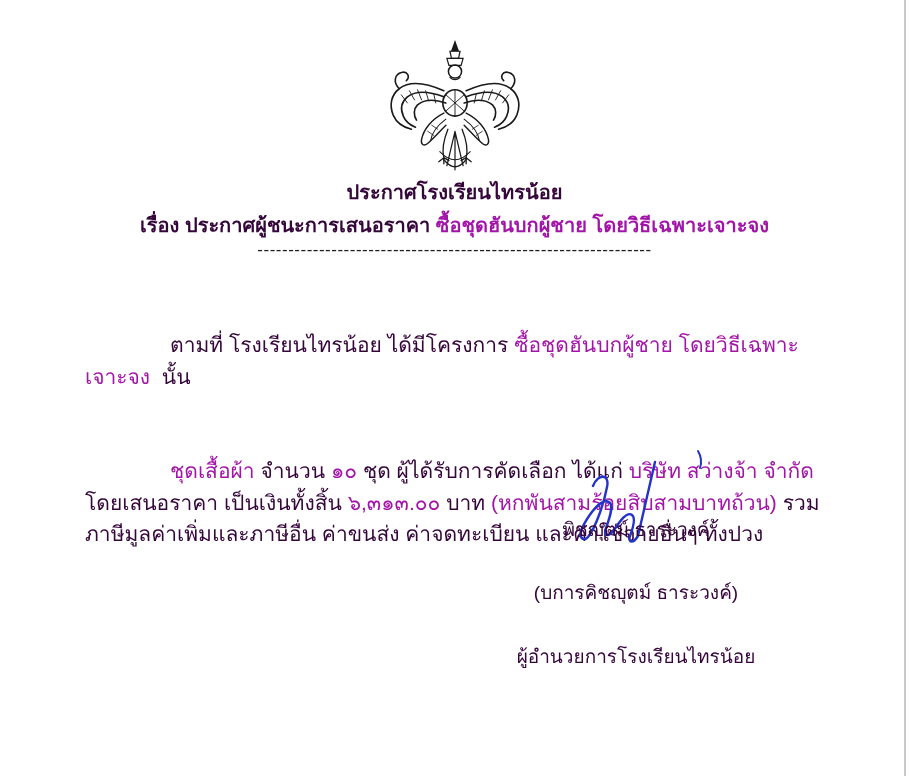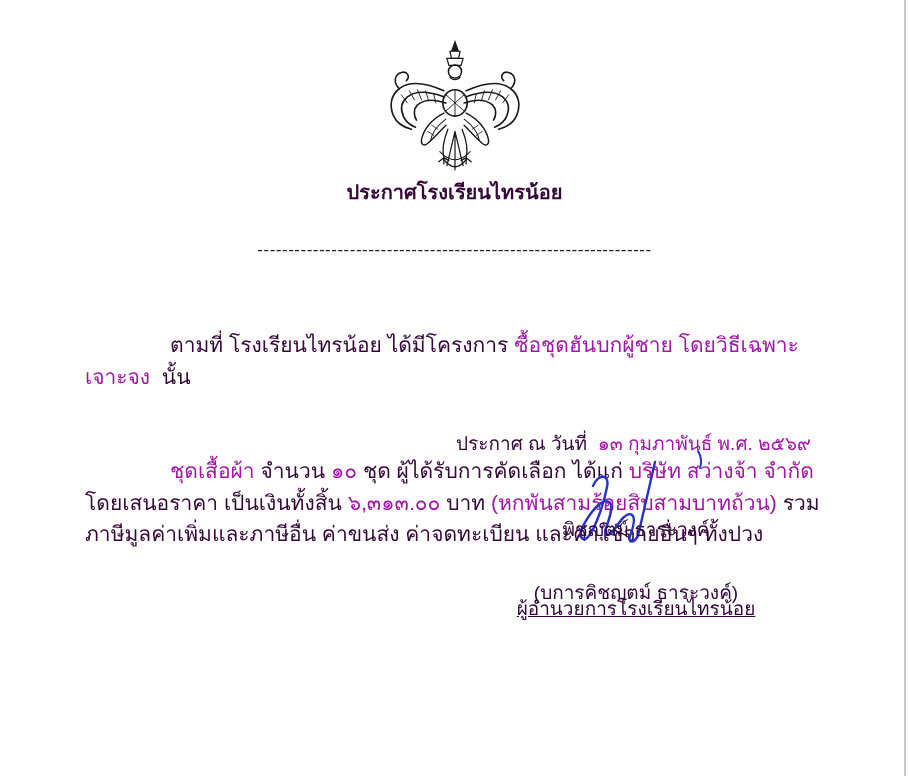--- a/index.html
+++ b/index.html
@@ -29,21 +29,21 @@
     font-size:21px;line-height:31.5px;color:var(--dark);white-space:pre-wrap;
   }
   .body-text p{margin:0;text-indent:85px;}
   .date-line{
     position:absolute;top:428px;left:456px;font-size:19px;color:var(--dark);white-space:pre-wrap;
   }
   .sig-svg{position:absolute;left:560px;top:444px;width:165px;height:108px;}
   .sig-line{position:absolute;left:500px;width:272px;text-align:center;font-size:19px;color:var(--dark);white-space:pre-wrap;}
   .sig-name{top:514px;}
   .sig-paren{top:577px;}
-  .sig-pos{top:593px;text-decoration:underline;}
+  .sig-pos{top:641px;}
   svg .stroke{fill:none;stroke:var(--ink);stroke-linecap:round;}
 </style>
 </head>
 <body>
 
 <div class="page">
 
   <svg class="emblem" viewBox="0 0 150 140" aria-hidden="true">
     <g class="stroke">
 
@@ -77,29 +77,29 @@
       <path d="M82,90 C86,100 88,110 86,118 M86,118 l-5,3 M86,118 l0,6 M86,118 l5,4" stroke-width="1.3"></path>
 
       <path d="M75,92 L67,126 M75,92 L75,130 M75,92 L83,126" stroke-width="1.2"></path>
       <path d="M64,120 Q75,134 86,120" stroke-width="1.4"></path>
       <path d="M60,112 Q75,128 90,112" stroke-width="1"></path>
     </g>
   </svg>
 
   <div class="line title-line">ประกาศโรงเรียนไทรน้อย</div>
 
+  <div class="line subject-line"><span>เรื่อง ประกาศผู้ชนะการเสนอราคา </span><span class="accent">ซื้อชุดฮันบกผู้ชาย โดยวิธีเฉพาะเจาะจง</span></div>
 
   <div class="line divider-line">----------------------------------------------------------------</div>
 
   <div class="body-text">
     <p><span>ตามที่ โรงเรียนไทรน้อย ได้มีโครงการ </span><span class="accent">ซื้อชุดฮันบกผู้ชาย โดยวิธีเฉพาะเจาะจง</span><span>  นั้น</span></p>
     <p><span class="accent">ชุดเสื้อผ้า</span><span> จำนวน </span><span class="accent">๑๐</span><span> ชุด ผู้ได้รับการคัดเลือก ได้แก่ </span><span class="accent">บริษัท สว่างจ้า จำกัด</span><span> โดยเสนอราคา เป็นเงินทั้งสิ้น </span><span class="accent">๖,๓๑๓.๐๐</span><span> บาท </span><span class="accent">(หกพันสามร้อยสิบสามบาทถ้วน)</span><span> รวมภาษีมูลค่าเพิ่มและภาษีอื่น ค่าขนส่ง ค่าจดทะเบียน และค่าใช้จ่ายอื่นๆ ทั้งปวง</span></p>
   </div>
 
-  <div class="date-line"><span>ประกาศ ณ วันที่  </span><span class="accent">๑๓ กุมภาพันธ์ พ.ศ. ๒๕๖๙</span></div>
 
   <svg class="sig-svg" viewBox="0 0 165 108" aria-hidden="true">
     <g fill="none" stroke="#2433C8" stroke-linecap="round" stroke-linejoin="round">
       <path stroke-width="2.4" d="M33,42 c5,-13 17,-12 14,1 c-3,16 -11,40 -19,50 c-5,6 -11,-1 -5,-11 c7,-13 18,-28 26,-24 c5,3 1,15 -3,26 c-3,8 2,10 8,2 c6,-9 13,-19 18,-15 c4,3 1,13 -2,21 c-2,7 3,8 8,0 L95,18"></path>
       <path stroke-width="2" d="M138,7 c3,5 4,11 2,17"></path>
     </g>
   </svg>
 
   <div class="sig-line sig-name">พิชญุตม์ ธาระวงค์</div>
   <div class="sig-line sig-paren">(บการคิชญุตม์ ธาระวงค์)</div>

